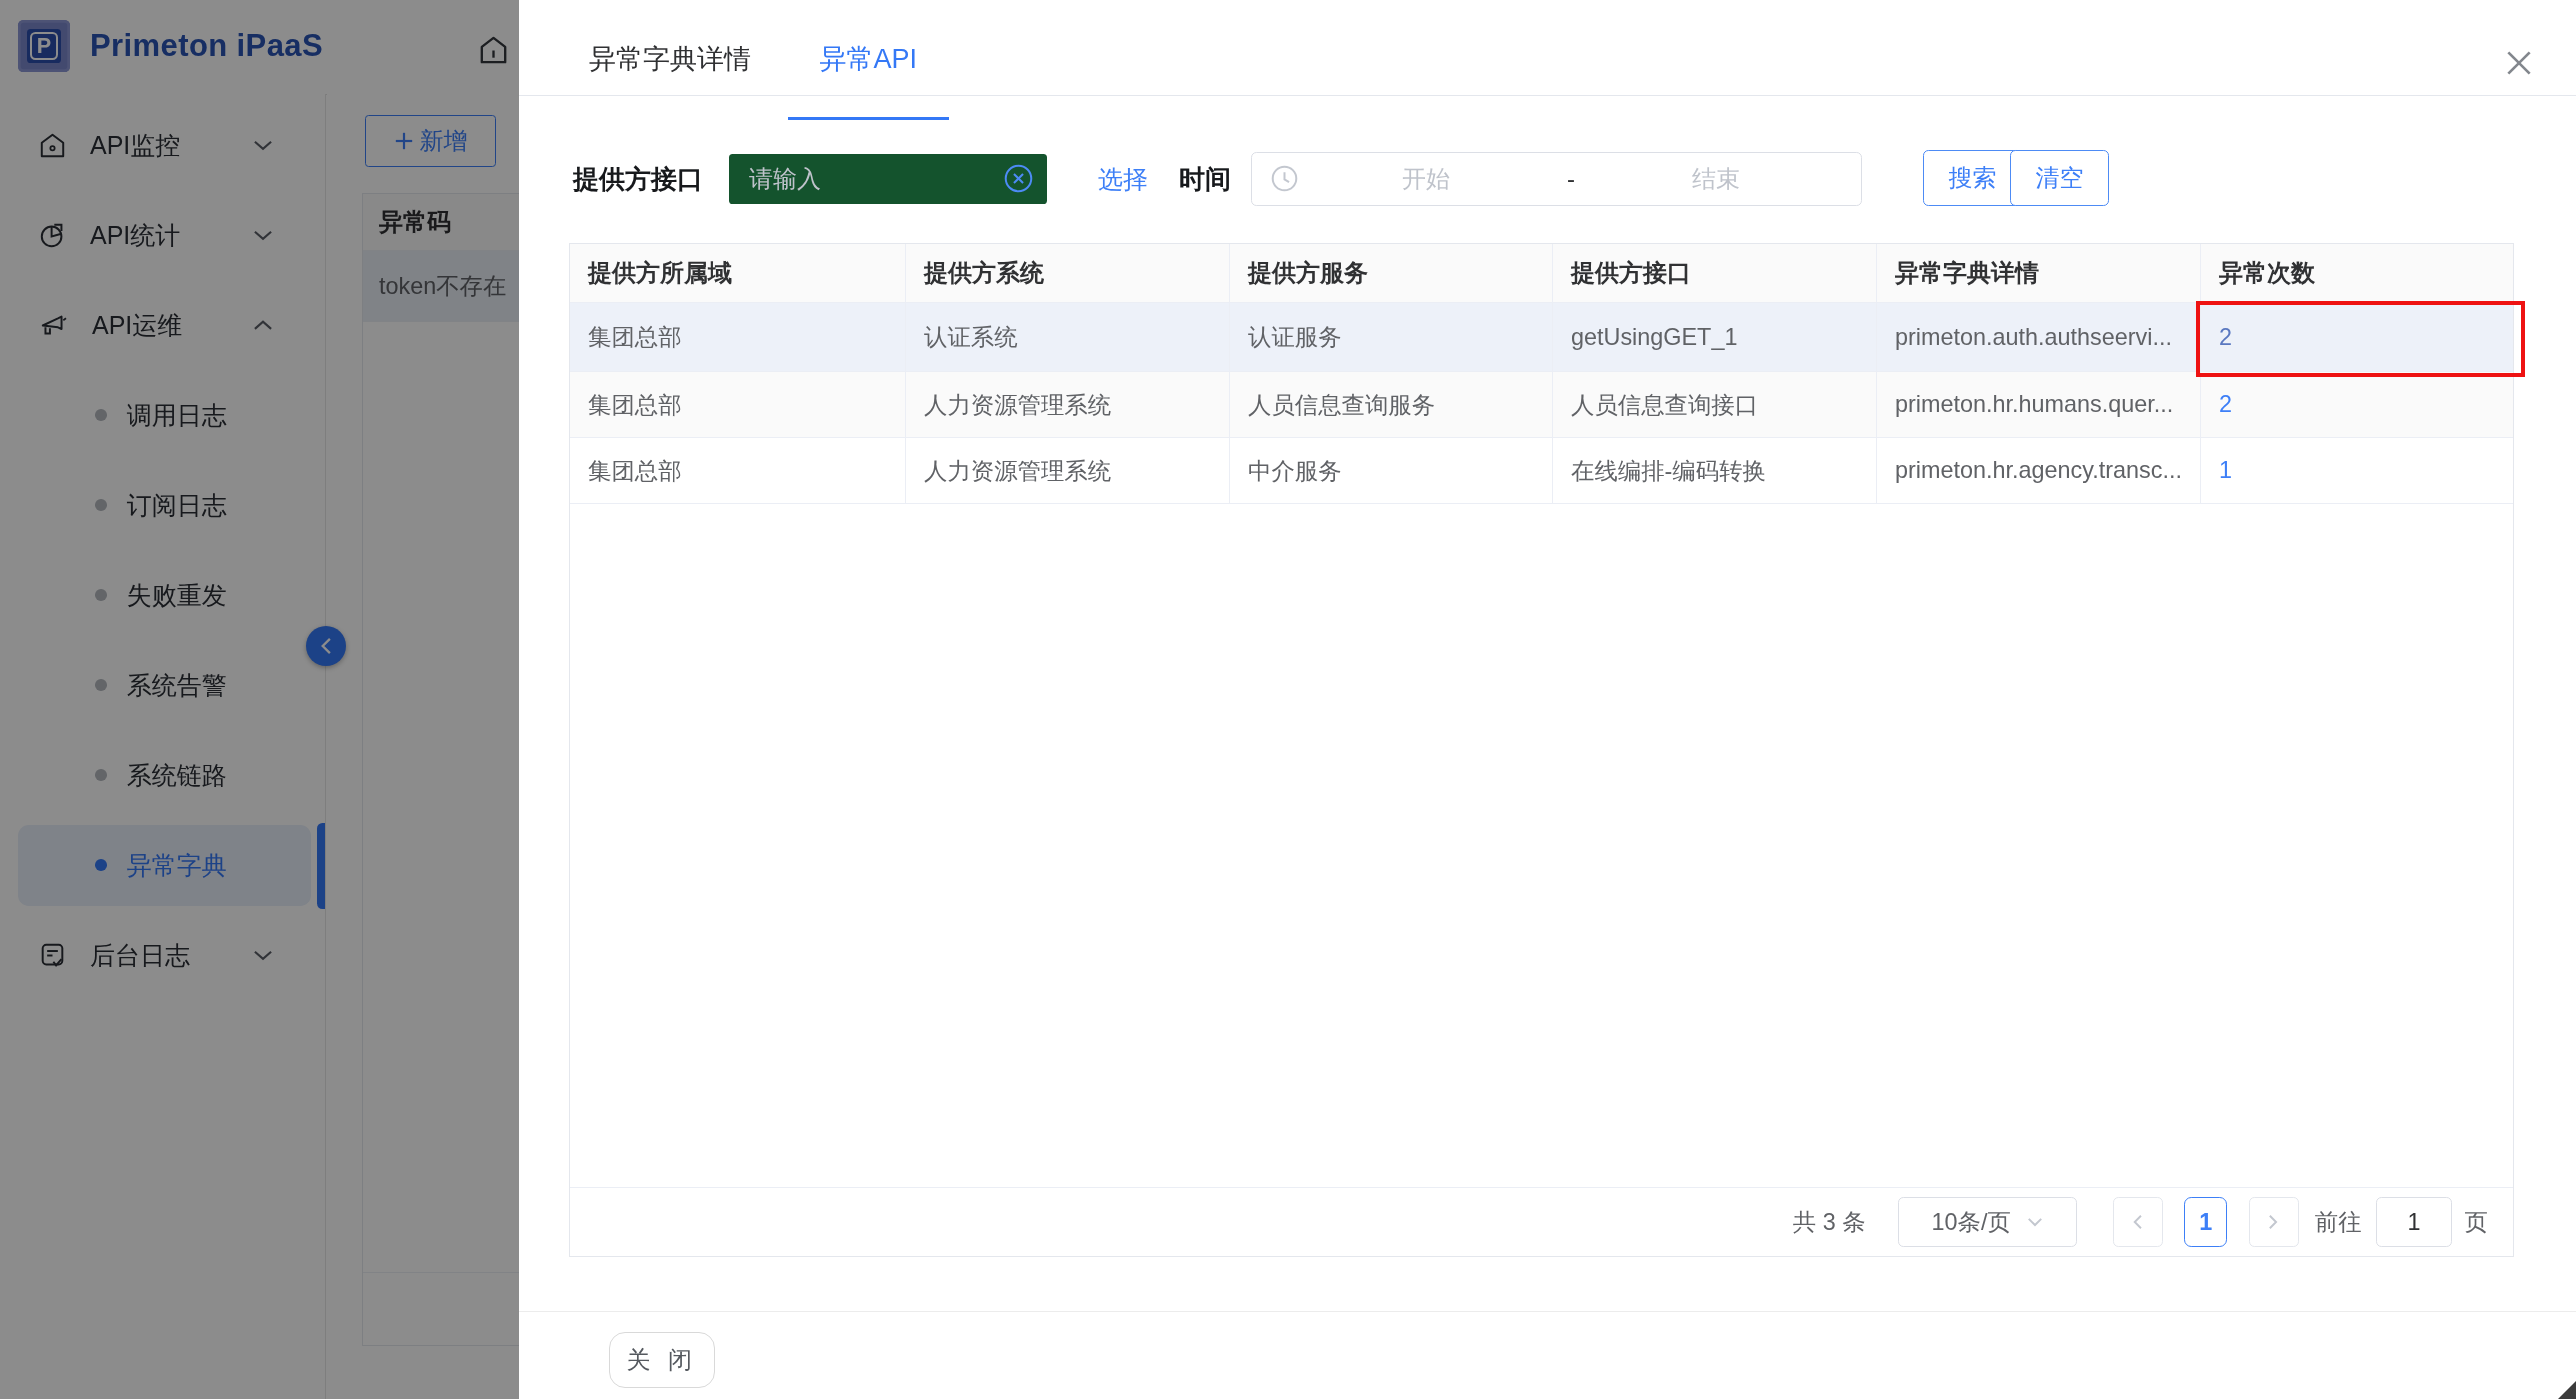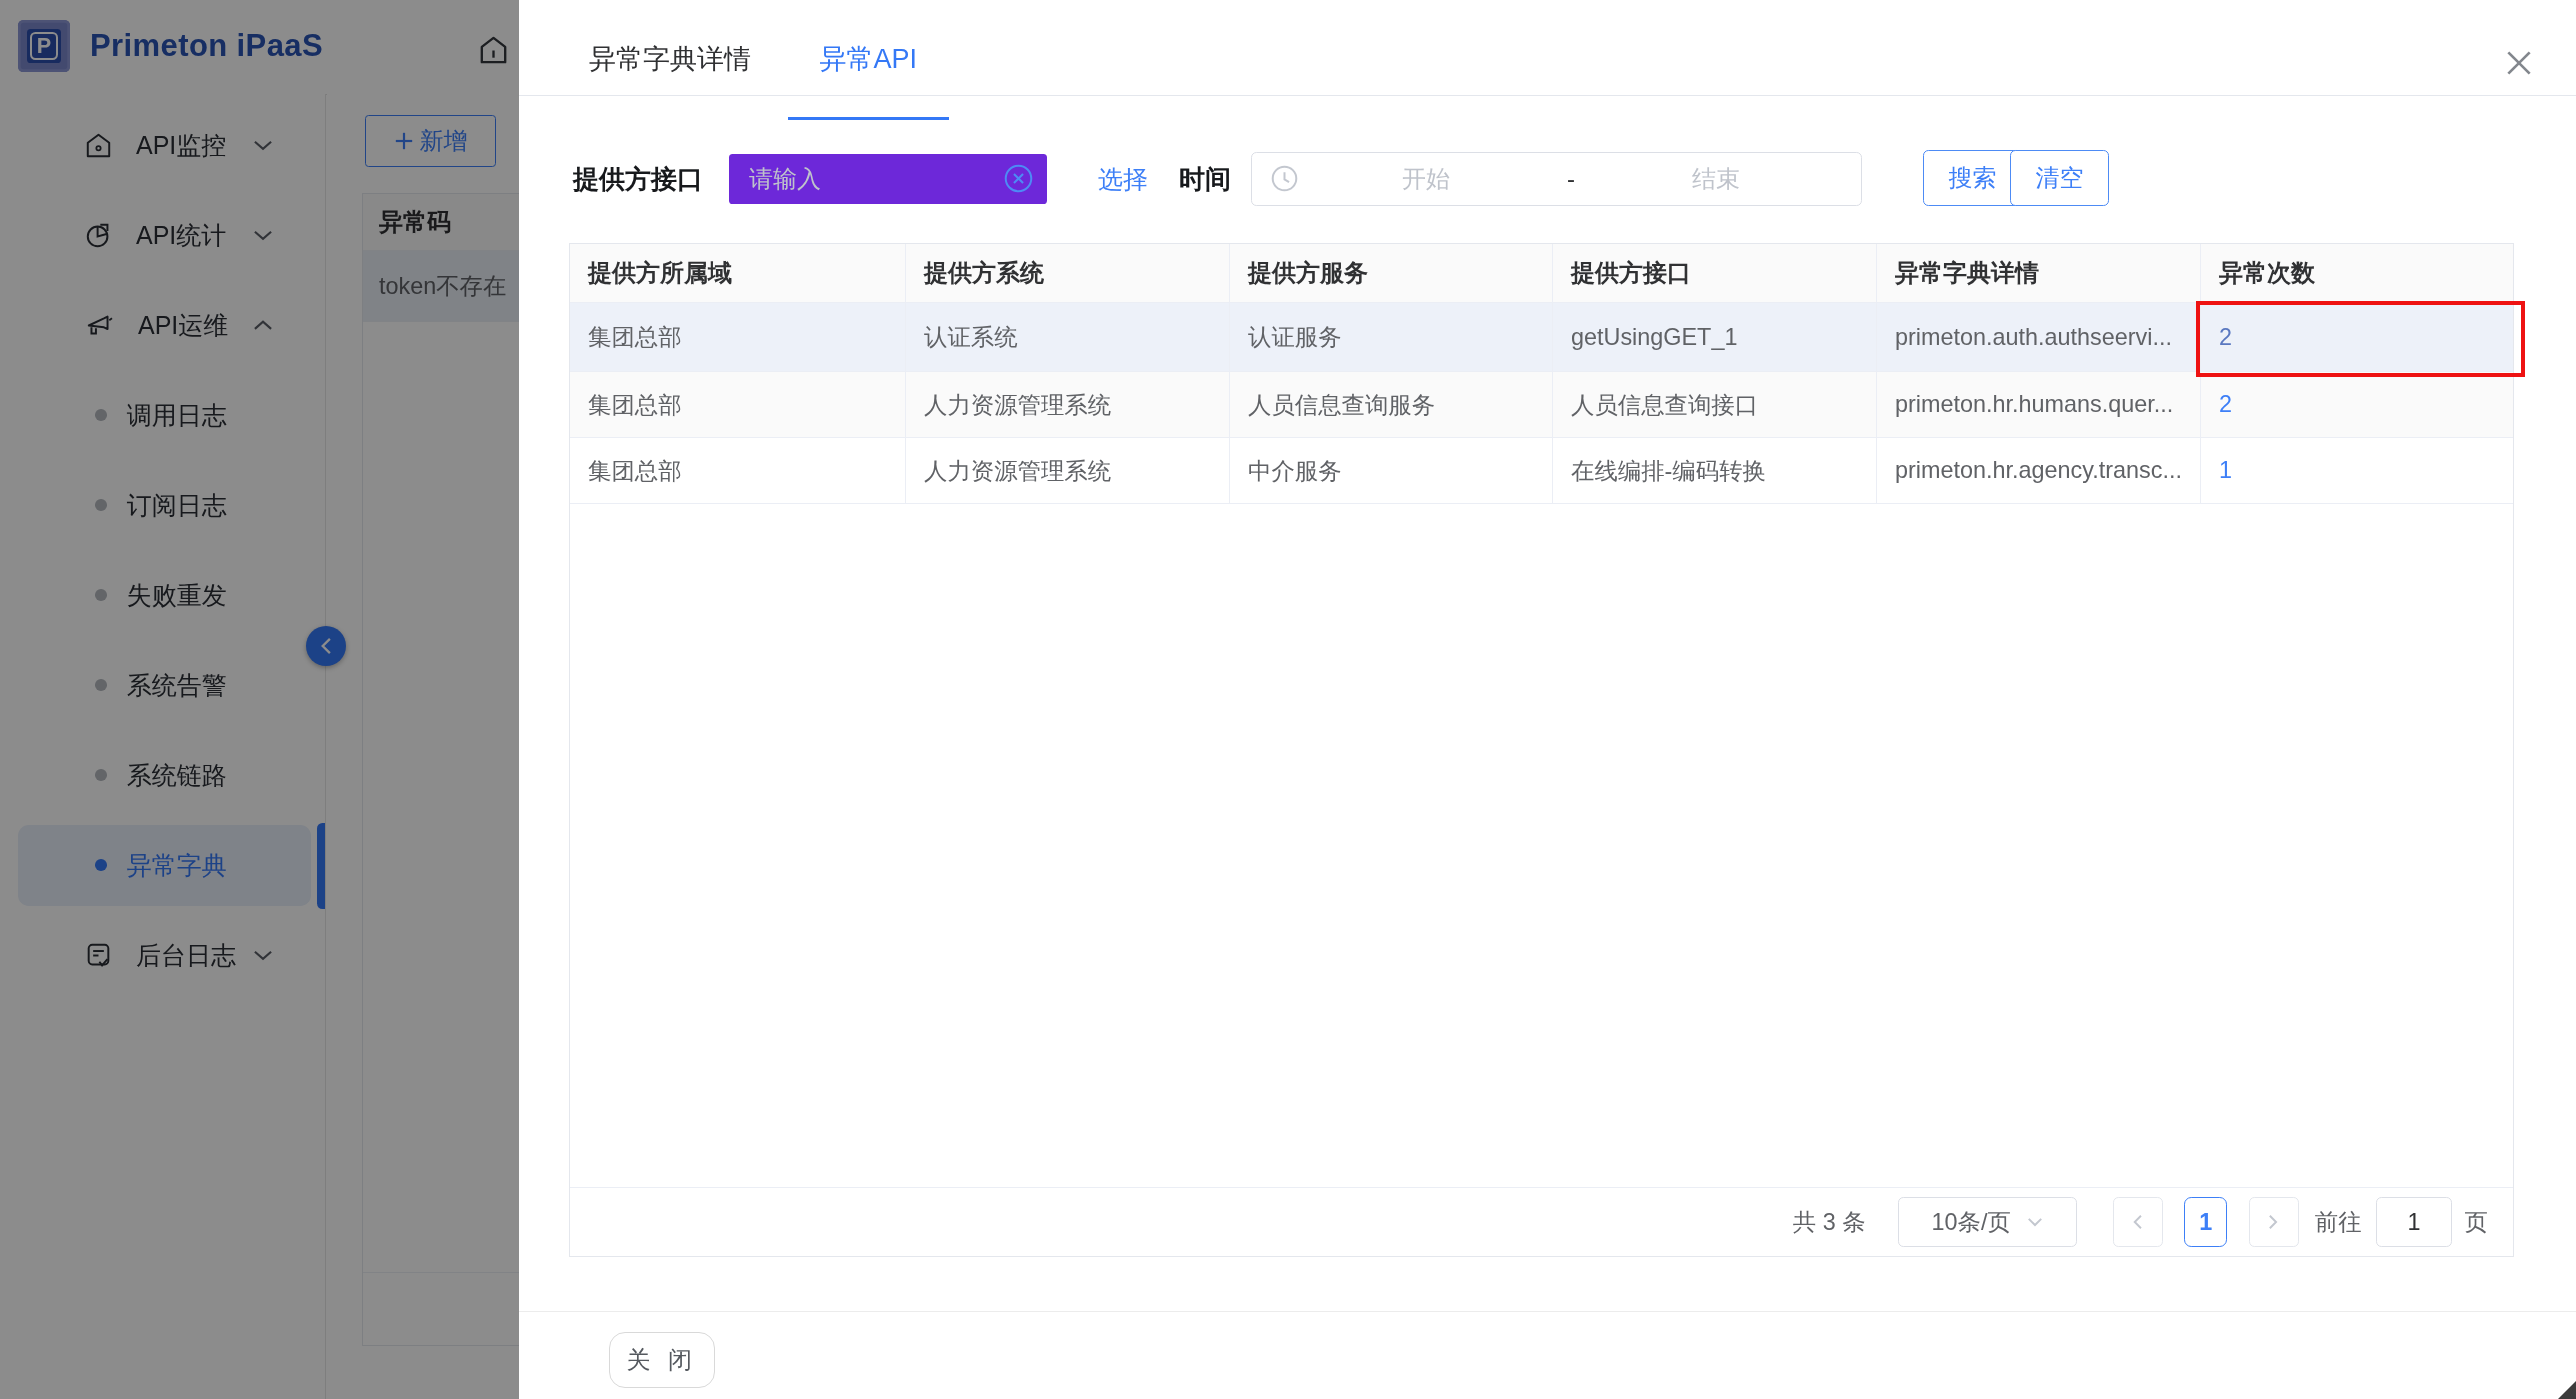--- a/index.html
+++ b/index.html
@@ -7,21 +7,21 @@
     font-family:"Liberation Sans","DejaVu Sans",sans-serif;-webkit-font-smoothing:antialiased;}
   
   .app-header{position:absolute;left:0;top:0;width:100%;height:94px;background:#fff;border-bottom:0.9px solid #e0e0e0;z-index:1;}
   .logo-wrap{position:absolute;left:18px;top:20px;display:flex;align-items:center;gap:20px;}
   .logo-badge{width:52px;height:52px;background:#7b87cb;border-radius:5.4px;position:relative;box-shadow:inset 0 0 0 2.7px #8d98d6;}
   .logo-badge .inner{position:absolute;inset:9px;background:#2d4fae;border-radius:3.6px;display:flex;align-items:center;justify-content:center;}
   .logo-badge .p{color:#fff;font-weight:bold;font-size:21.6px;border:2.7px solid #fff;border-radius:5.4px;width:23.4px;height:23.4px;display:flex;align-items:center;justify-content:center;}
   .logo-text{font-size:31px;font-weight:bold;color:#2b55b4;letter-spacing:0.4px;}
   .home-ic{position:absolute;left:480px;top:36px;}
   .sidebar{position:absolute;left:0;top:94px;bottom:0;width:326px;background:#fff;border-right:0.9px solid #e6e6e6;z-index:1;box-sizing:border-box;padding-top:10.8px;}
-  .menu-item{height:81px;margin-bottom:9px;display:flex;align-items:center;padding-left:50px;position:relative;font-size:25px;color:#2b2f36;margin-left:36px;}
+  .menu-item{height:81px;margin-bottom:9px;display:flex;align-items:center;padding-left:40px;position:relative;font-size:25px;color:#2b2f36;}
   .menu-item .mi-label{margin-left:25px;}
   .menu-item .chev{position:absolute;right:52px;}
   .sub-item{height:81px;margin-bottom:9px;display:flex;align-items:center;padding-left:95px;font-size:25px;color:#2b2f36;position:relative;}
   .sub-item .dot{width:11.7px;height:11.7px;border-radius:50%;background:#b4b8be;margin-right:20px;flex:0 0 auto;}
   .sub-item.active{background:#e7eef9;border-radius:10.8px;margin-left:18px;margin-right:14.4px;padding-left:77px;color:#3478f6;}
   .sub-item.active .dot{background:#3478f6;}
   .active-bar{position:absolute;right:0;top:729px;width:8px;height:86px;background:#3478f6;border-radius:5.4px 0 0 5.4px;}
   .collapse-btn{position:absolute;left:306px;top:626px;width:40px;height:40px;border-radius:50%;background:#3478f6;z-index:2;
     display:flex;align-items:center;justify-content:center;box-shadow:0 1.8px 5.4px rgba(0,0,0,.3);}
   .content-bg{position:absolute;left:327px;top:94px;right:0;bottom:0;background:#fff;z-index:1;}
@@ -34,21 +34,21 @@
   
   .overlay{position:absolute;inset:0;background:rgba(0,0,0,0.45);z-index:2;}
   
   .drawer{position:absolute;left:519px;top:0;right:0;bottom:0;background:#fff;z-index:3;}
   .tabs{height:96px;border-bottom:0.9px solid #e4e7ed;padding-left:38px;display:flex;box-sizing:border-box;}
   .tab{padding:0 32px;height:120px;display:flex;align-items:center;font-size:27px;color:#303133;border-bottom:3.6px solid transparent;box-sizing:border-box;margin-right:4.5px;cursor:pointer;}
   .tab.active{color:#3478f6;border-bottom-color:#3478f6;font-weight:500;}
   .drawer-close{position:absolute;top:47px;right:41px;width:32px;height:32px;}
   .filters{position:absolute;left:0;top:150px;right:0;height:58px;}
   .flabel{position:absolute;top:0;height:58px;display:flex;align-items:center;font-size:26px;font-weight:600;color:#17191c;}
-  .f-input{position:absolute;left:210px;top:3.6px;width:318px;height:50px;background:#6d28d9;border-radius:3.6px;display:flex;align-items:center;box-sizing:border-box;padding:0 12.6px 0 20px;}
+  .f-input{position:absolute;left:210px;top:3.6px;width:318px;height:50px;background:#14532d;border-radius:3.6px;display:flex;align-items:center;box-sizing:border-box;padding:0 12.6px 0 20px;}
   .f-input .ph{color:#bfc3cb;font-size:24px;flex:1;}
   .f-link{position:absolute;left:579px;top:0;height:58px;display:flex;align-items:center;color:#3d7ff7;font-size:25px;cursor:pointer;}
   .datebox{position:absolute;left:732px;top:1.8px;width:611px;height:54px;border:0.9px solid #dcdfe6;border-radius:5.4px;background:#fff;
     display:flex;align-items:center;box-sizing:border-box;padding:0 18px;}
   .datebox .ph{color:#bfc3cb;font-size:24px;flex:1;text-align:center;}
   .datebox .sep{color:#303133;font-size:24px;width:36px;text-align:center;}
   .btn-blue{position:absolute;top:0;width:99px;height:56px;border:1.8px solid #4d8bf5;border-radius:5.4px;background:#fff;color:#3d7ff7;
     font-size:24px;display:flex;align-items:center;justify-content:center;box-sizing:border-box;cursor:pointer;}
   .tbl{position:absolute;left:50px;top:243px;width:1945px;height:1014px;border:0.9px solid #e4e7ed;box-sizing:border-box;background:#fff;}
   .thead{display:flex;height:58px;background:#fafafa;border-bottom:0.9px solid #ebeef5;}

